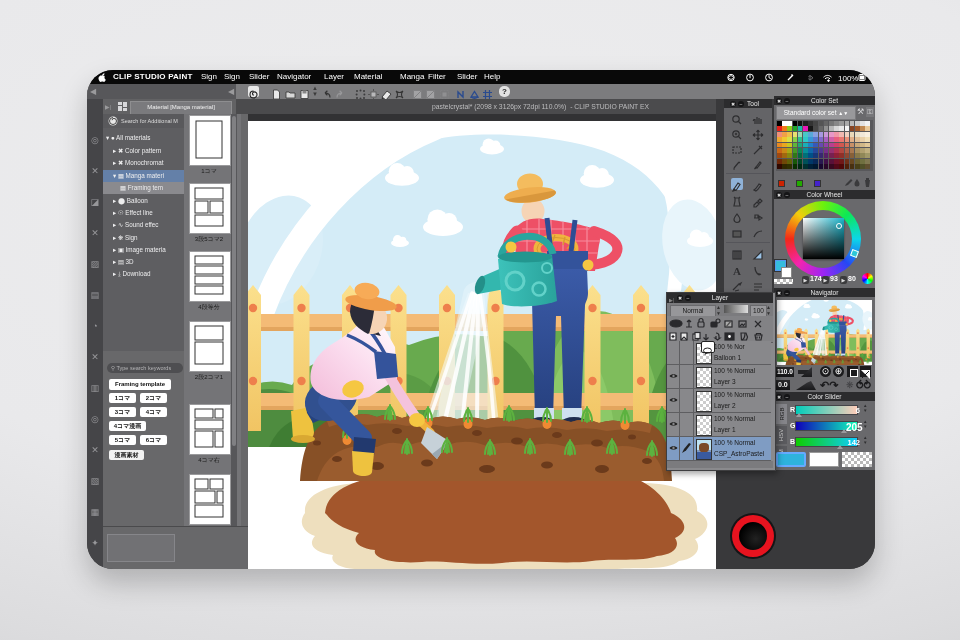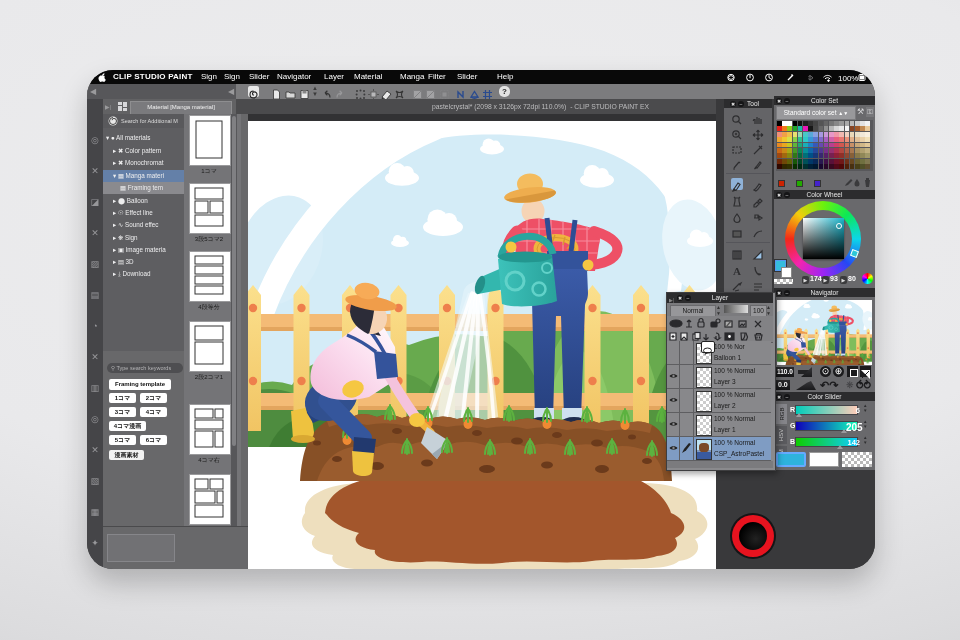--- a/index.html
+++ b/index.html
@@ -50,21 +50,21 @@
     <span class="t" style="left:26px;font-weight:bold;letter-spacing:0.2px">CLIP STUDIO PAINT</span>
     <span class="t" style="left:114px">Sign</span>
     <span class="t" style="left:137px">Sign</span>
     <span class="t" style="left:162px">Slider</span>
     <span class="t" style="left:190px">Navigator</span>
     <span class="t" style="left:237px">Layer</span>
     <span class="t" style="left:267px">Material</span>
     <span class="t" style="left:313px">Manga</span>
     <span class="t" style="left:341px">Filter</span>
     <span class="t" style="left:370px">Slider</span>
-    <span class="t" style="left:410px">Help</span>
+    <span class="t" style="left:397px">Help</span>
     <svg style="position:absolute;left:639px;top:3px" width="140" height="9" viewBox="0 0 140 9">
       <g stroke="#fff" fill="none" stroke-width="1">
         <circle cx="5" cy="4.5" r="3.2"></circle>
           <path d="M2.5 4.5c1.6-2.4 3.4-2.4 5 0c-1.6 2.4-3.4 2.4-5 0z"></path>
         <circle cx="24" cy="4.5" r="3.4"></circle>
           <path d="M24 1.8v3.4"></path>
         <circle cx="43" cy="4.5" r="3.4"></circle>
           <path d="M43 2.2v2.5l1.8 1"></path>
         <path d="M62 7L67 2M65.5 1.5l1.5 1.5" stroke-width="1.4"></path>
         <path d="M84 2.5l3 2.3-3 2.3zM84 2.5l-1.7 1.4M84 7.1l-1.7-1.4" stroke="#6e6e70"></path>

